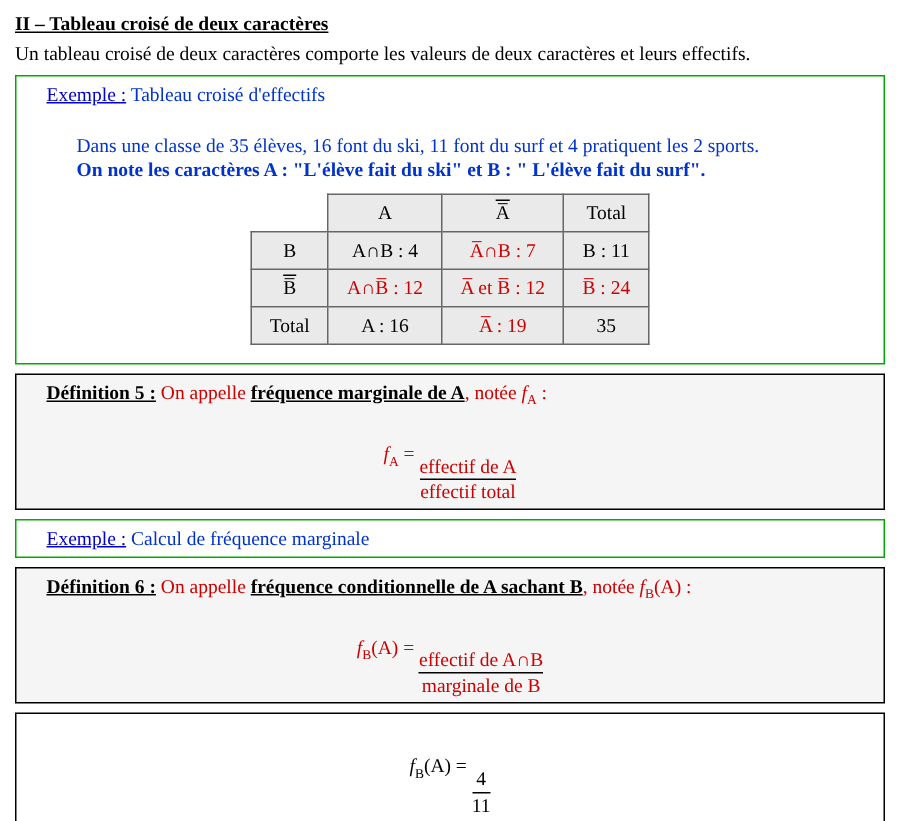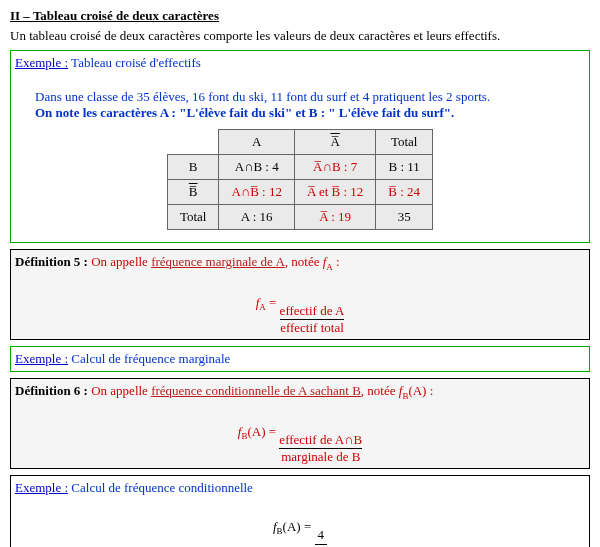--- a/index.html
+++ b/index.html
@@ -10,33 +10,33 @@
     width: 580px;
     color: #000;
     background: #fff;
   }
   .section-title {
     font-weight: bold;
     text-decoration: underline;
   }
   .box {
     border: 1px solid;
-    padding: 4px 4px;
+    padding: 4px 20px;
     margin: 6px 0;
   }
   .box-green { border-color: #00aa00; }
   .box-black { border-color: #000; background: #f5f5f5; }
   .box-black2 { border-color: #000; }
   .exemple-link {
     color: #0000cc;
     text-decoration: underline;
   }
   .blue-text { color: #0033cc; }
   .red-text { color: #cc0000; }
-  .def-red { color: #b91c1c; font-weight: normal; text-decoration: underline; }
+  .def-red { color: #000000; font-weight: bold; text-decoration: underline; }
   .italic { font-style: italic; }
   .overline {
     text-decoration: overline;
   }
   table.cross {
     border-collapse: collapse;
     margin: 8px auto;
   }
   table.cross td, table.cross th {
     border: 1px solid #666;
@@ -56,21 +56,21 @@
     margin: 1px 0;
   }
   .frac {
     display: inline-block;
     vertical-align: middle;
     text-align: center;
     margin-top: 32px;
   }
   .frac span { display: block; line-height: 1.1; }
   .center { text-align: center; }
-  .definition-label { font-weight: bold; }
+  .definition-label { font-weight: bold; text-decoration: underline; }
   sub { font-size: 9px; }
 </style>
 </head>
 <body>
 
 <div class="section-title">II – Tableau croisé de deux caractères</div>
 <div style="margin:4px 0;">Un tableau croisé de deux caractères comporte les valeurs de deux caractères et leurs effectifs.</div>
 
 <div class="box box-green">
   <div>
@@ -147,24 +147,20 @@
     <span class="italic">f</span><sub>B</sub><span>(A) = </span>
     <span class="frac">
       <span>effectif de A∩B</span>
       <span class="frac-line"></span>
       <span>marginale de B</span>
     </span>
   </div>
 </div>
 
 <div class="box box-black2">
-  <div>
-    <span class="exemple-link">Exemple :</span>
-    <span class="blue-text">Calcul de fréquence conditionnelle</span>
-  </div>
   <div class="center">
     <span class="italic">f</span><sub>B</sub><span>(A) = </span>
     <span class="frac">
       <span>4</span>
       <span class="frac-line"></span>
       <span>11</span>
     </span>
   </div>
 </div>
 

